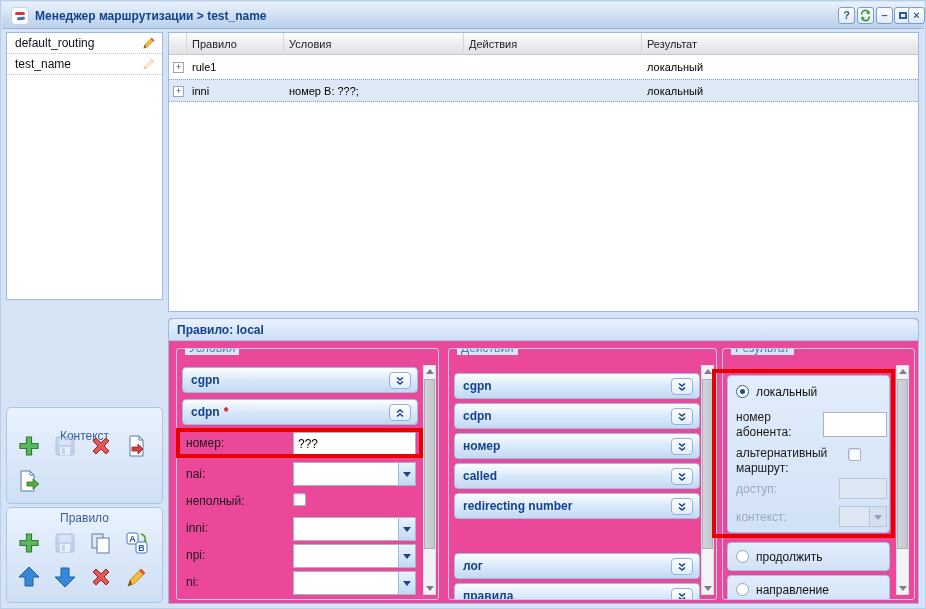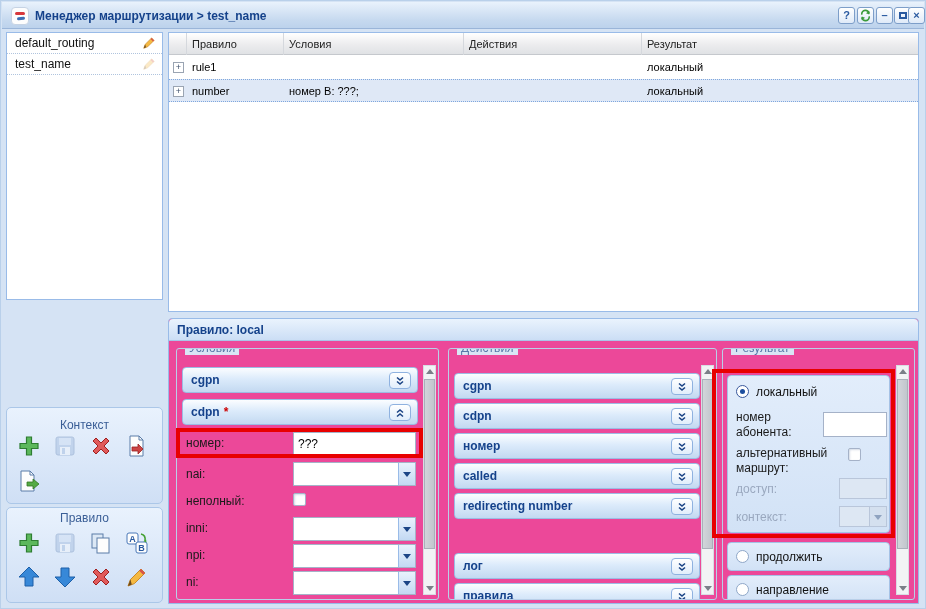--- a/index.html
+++ b/index.html
@@ -35,21 +35,21 @@
   }
   .ctx-item {
     height:21px; display:flex; align-items:center; justify-content:space-between;
     padding:0 6px 0 8px; border-bottom:1px dotted #b0c4de; cursor:pointer;
   }
   .ctx-item .name { font-size:12px; color:#111; }
   .tool-panel {
     position:absolute; left:6px; width:157px;
     background:linear-gradient(#e9f2fd,#cfdff5); border:1px solid #abc7e8; border-radius:5px;
   }
-  .tp-title { text-align:center; color:#3a5e96; font-size:12px; padding-top:10px; }
+  .tp-title { text-align:center; color:#3a5e96; font-size:12px; padding-top:21px; }
   .tp-row { position:absolute; left:10px; display:flex; gap:10px; }
   .tbtn { width:26px; height:26px; border:0; background:transparent; cursor:pointer; padding:0; }
   .tbtn.disabled { opacity:.45; cursor:default; }
   .tbtn svg { width:24px; height:24px; display:block; }
   
   .grid {
     position:absolute; left:168px; top:32px; width:751px; height:280px;
     background:#fff; border:1px solid #99bbe8; overflow:hidden;
   }
   .grid-header { position:absolute; left:0; top:0; right:0; height:22px;
@@ -270,21 +270,21 @@
     </div>
     <div class="grid-row" style="top:23px;">
       <span class="expander">+</span>
       <span class="gc" style="left:18px; width:97px;">rule1</span>
       <span class="gc" style="left:115px; width:180px;"></span>
       <span class="gc" style="left:295px; width:178px;"></span>
       <span class="gc" style="left:473px; width:276px;">локальный</span>
     </div>
     <div class="grid-row selected" style="top:46px;">
       <span class="expander">+</span>
-      <span class="gc" style="left:18px; width:97px;">number</span>
+      <span class="gc" style="left:18px; width:97px;">inni</span>
       <span class="gc" style="left:115px; width:180px;">номер B: ???;</span>
       <span class="gc" style="left:295px; width:178px;"></span>
       <span class="gc" style="left:473px; width:276px;">локальный</span>
     </div>
   </div>
 
   <div class="detail-panel">
     <div class="detail-header">Правило: local</div>
 
     <div class="fs" style="left:7px; top:29px; width:263px; height:252px; overflow:hidden;">

